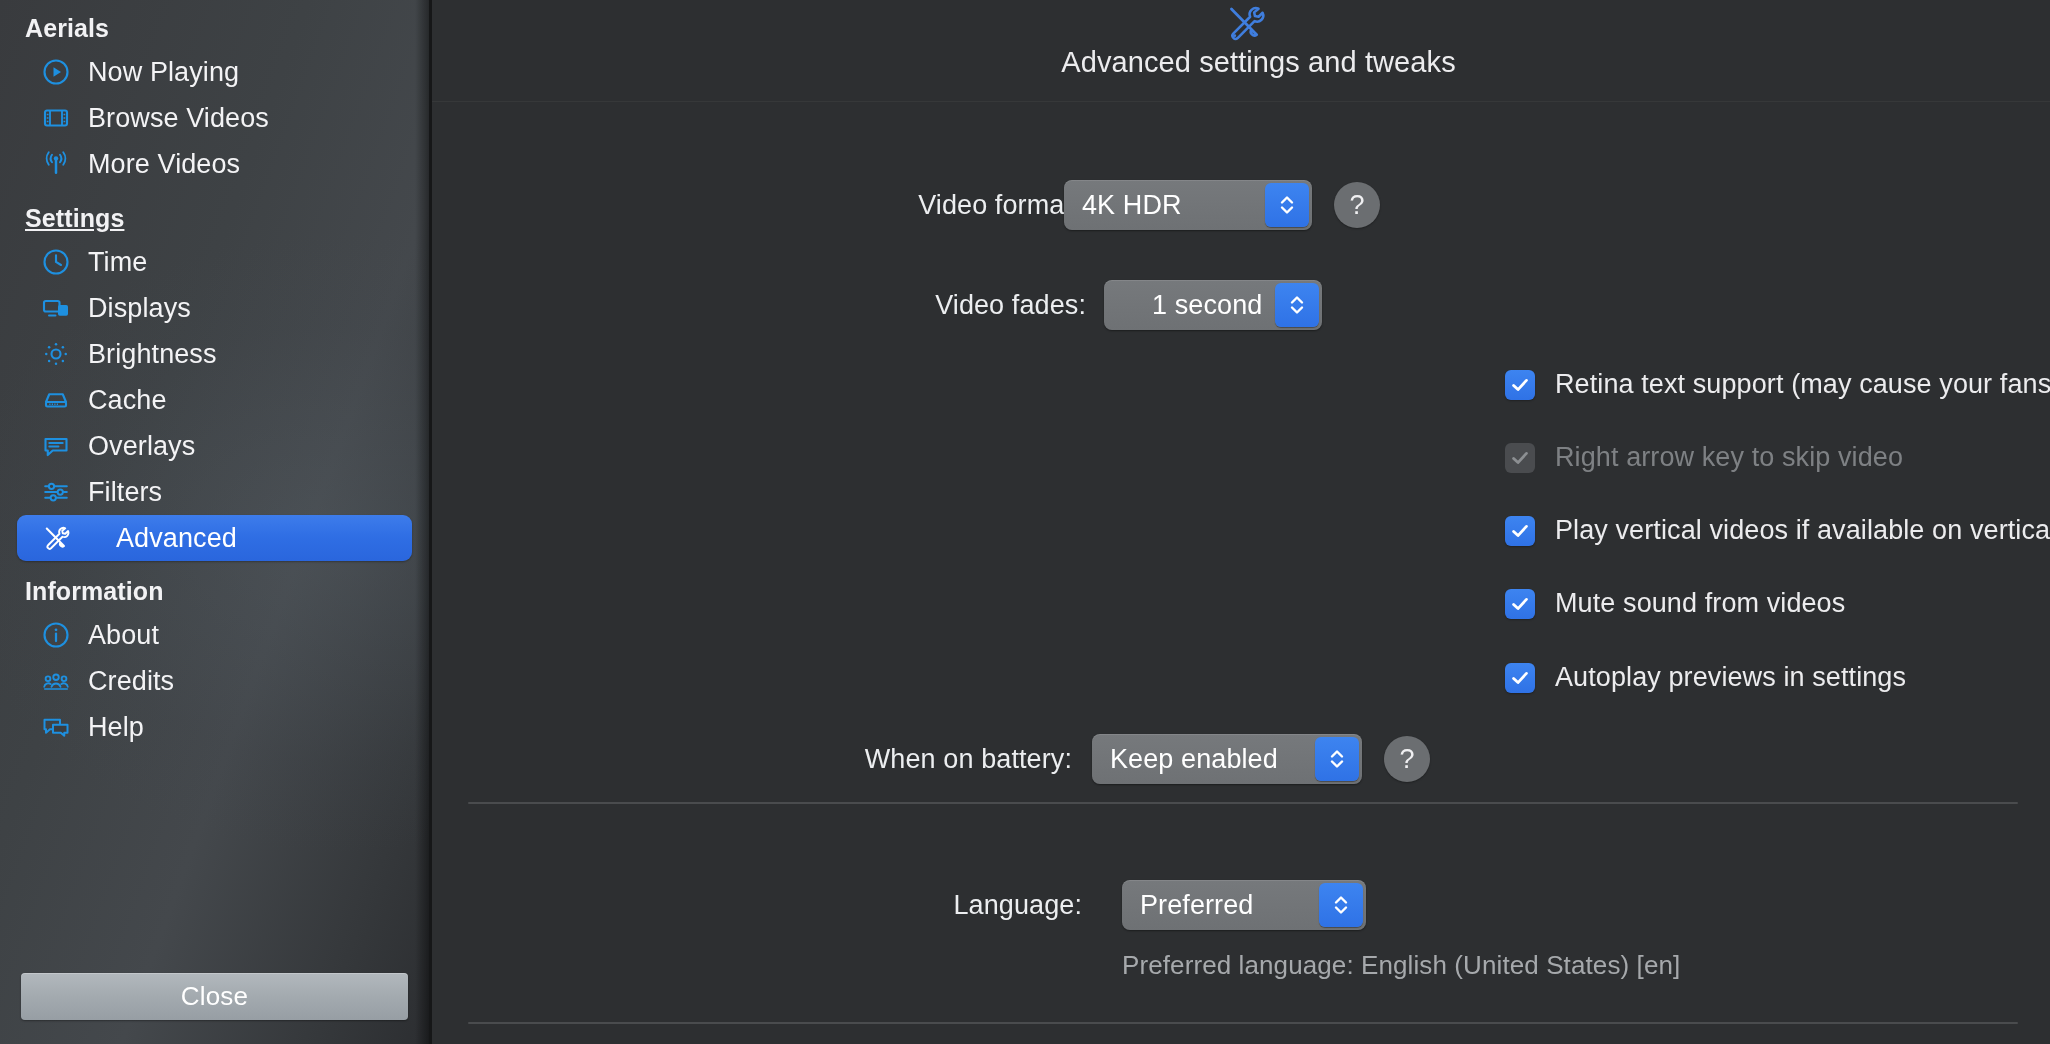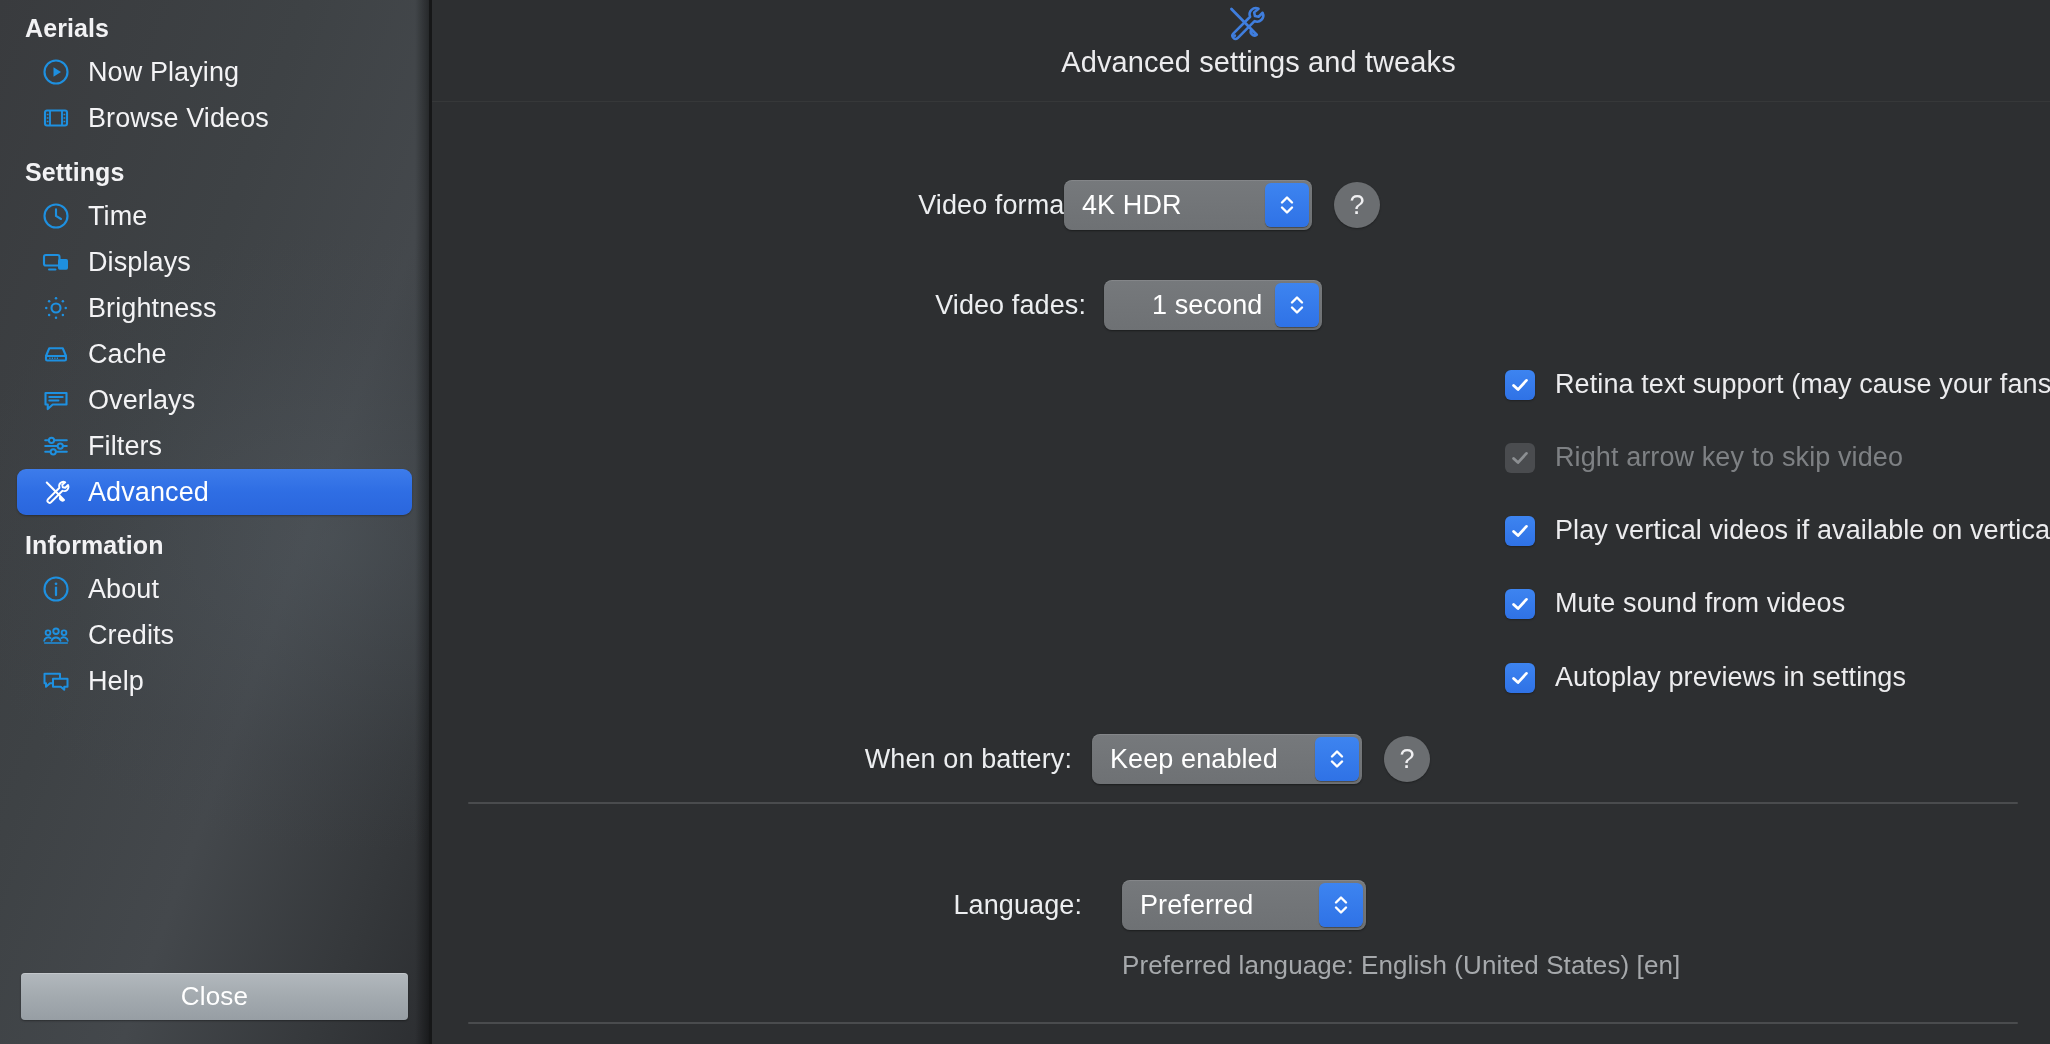--- a/index.html
+++ b/index.html
@@ -40,21 +40,21 @@
 
   .group-title {
     font-size: 25px;
     font-weight: bold;
     color: #f2f2f4;
     padding: 0 0 0 25px;
     height: 41px;
     line-height: 41px;
     letter-spacing: 0.1px;
   }
-  .group-title.settings { margin-top: 11px; }
+  .group-title.settings { margin-top: 11px; text-decoration: underline; }
   .group-title.information { margin-top: 10px; }
 
   .nav-item {
     display: flex;
     align-items: center;
     height: 46px;
     margin: 0 17px 0 17px;
     padding-left: 22px;
     border-radius: 9px;
     cursor: default;
@@ -68,20 +68,21 @@
   .nav-item .ico svg { display: block; }
   .nav-item .label {
     font-size: 27px;
     color: #f3f3f5;
     letter-spacing: 0.1px;
     white-space: nowrap;
   }
   .nav-item.selected {
     background: linear-gradient(180deg, #3d7ceb 0%, #2f6ee4 48%, #2a66dd 100%);
     box-shadow: 0 1px 2px rgba(0,0,0,0.30);
+    gap: 28px;
   }
   .nav-item.selected .label { color: #ffffff; }
 
   .close-wrap {
     position: absolute;
     left: 0; right: 0;
     bottom: 24px;
     padding: 0 21px;
   }
   .close-btn {
@@ -234,20 +235,31 @@
       <span class="ico">
         <svg width="30" height="30" viewBox="0 0 24 24">
             <rect x="3.2" y="6" width="17.6" height="12" rx="1.6" fill="none" stroke="#1e90e0" stroke-width="1.7"></rect>
             <path d="M7.2 6v12M16.8 6v12" stroke="#1e90e0" stroke-width="1.5"></path>
             <path d="M4.6 9.2h1.4M4.6 12h1.4M4.6 14.8h1.4M18 9.2h1.4M18 12h1.4M18 14.8h1.4" stroke="#1e90e0" stroke-width="1.2"></path>
           </svg>
       </span>
       <span class="label">Browse Videos</span>
     </div>
 
+    <div class="nav-item">
+      <span class="ico">
+        <svg width="30" height="30" viewBox="0 0 24 24">
+            <path d="M12 9.6v9.4" stroke="#1e90e0" stroke-width="2" stroke-linecap="round"></path>
+            <circle cx="12" cy="7.6" r="1.8" fill="#1e90e0"></circle>
+            <path d="M8.8 4.6a5 5 0 0 0 0 6M15.2 4.6a5 5 0 0 1 0 6" fill="none" stroke="#1e90e0" stroke-width="1.6" stroke-linecap="round"></path>
+            <path d="M6.2 2.6a8.4 8.4 0 0 0 0 10M17.8 2.6a8.4 8.4 0 0 1 0 10" fill="none" stroke="#1e90e0" stroke-width="1.5" stroke-linecap="round"></path>
+          </svg>
+      </span>
+      <span class="label">More Videos</span>
+    </div>
 
     <div class="group-title settings">Settings</div>
 
     <div class="nav-item">
       <span class="ico">
         <svg width="30" height="30" viewBox="0 0 24 24">
             <circle cx="12" cy="12" r="9.2" fill="none" stroke="#1e90e0" stroke-width="1.7"></circle>
             <path d="M12 6.6V12l4 2.4" stroke="#1e90e0" stroke-width="1.7" fill="none" stroke-linecap="round"></path>
           </svg>
       </span>

